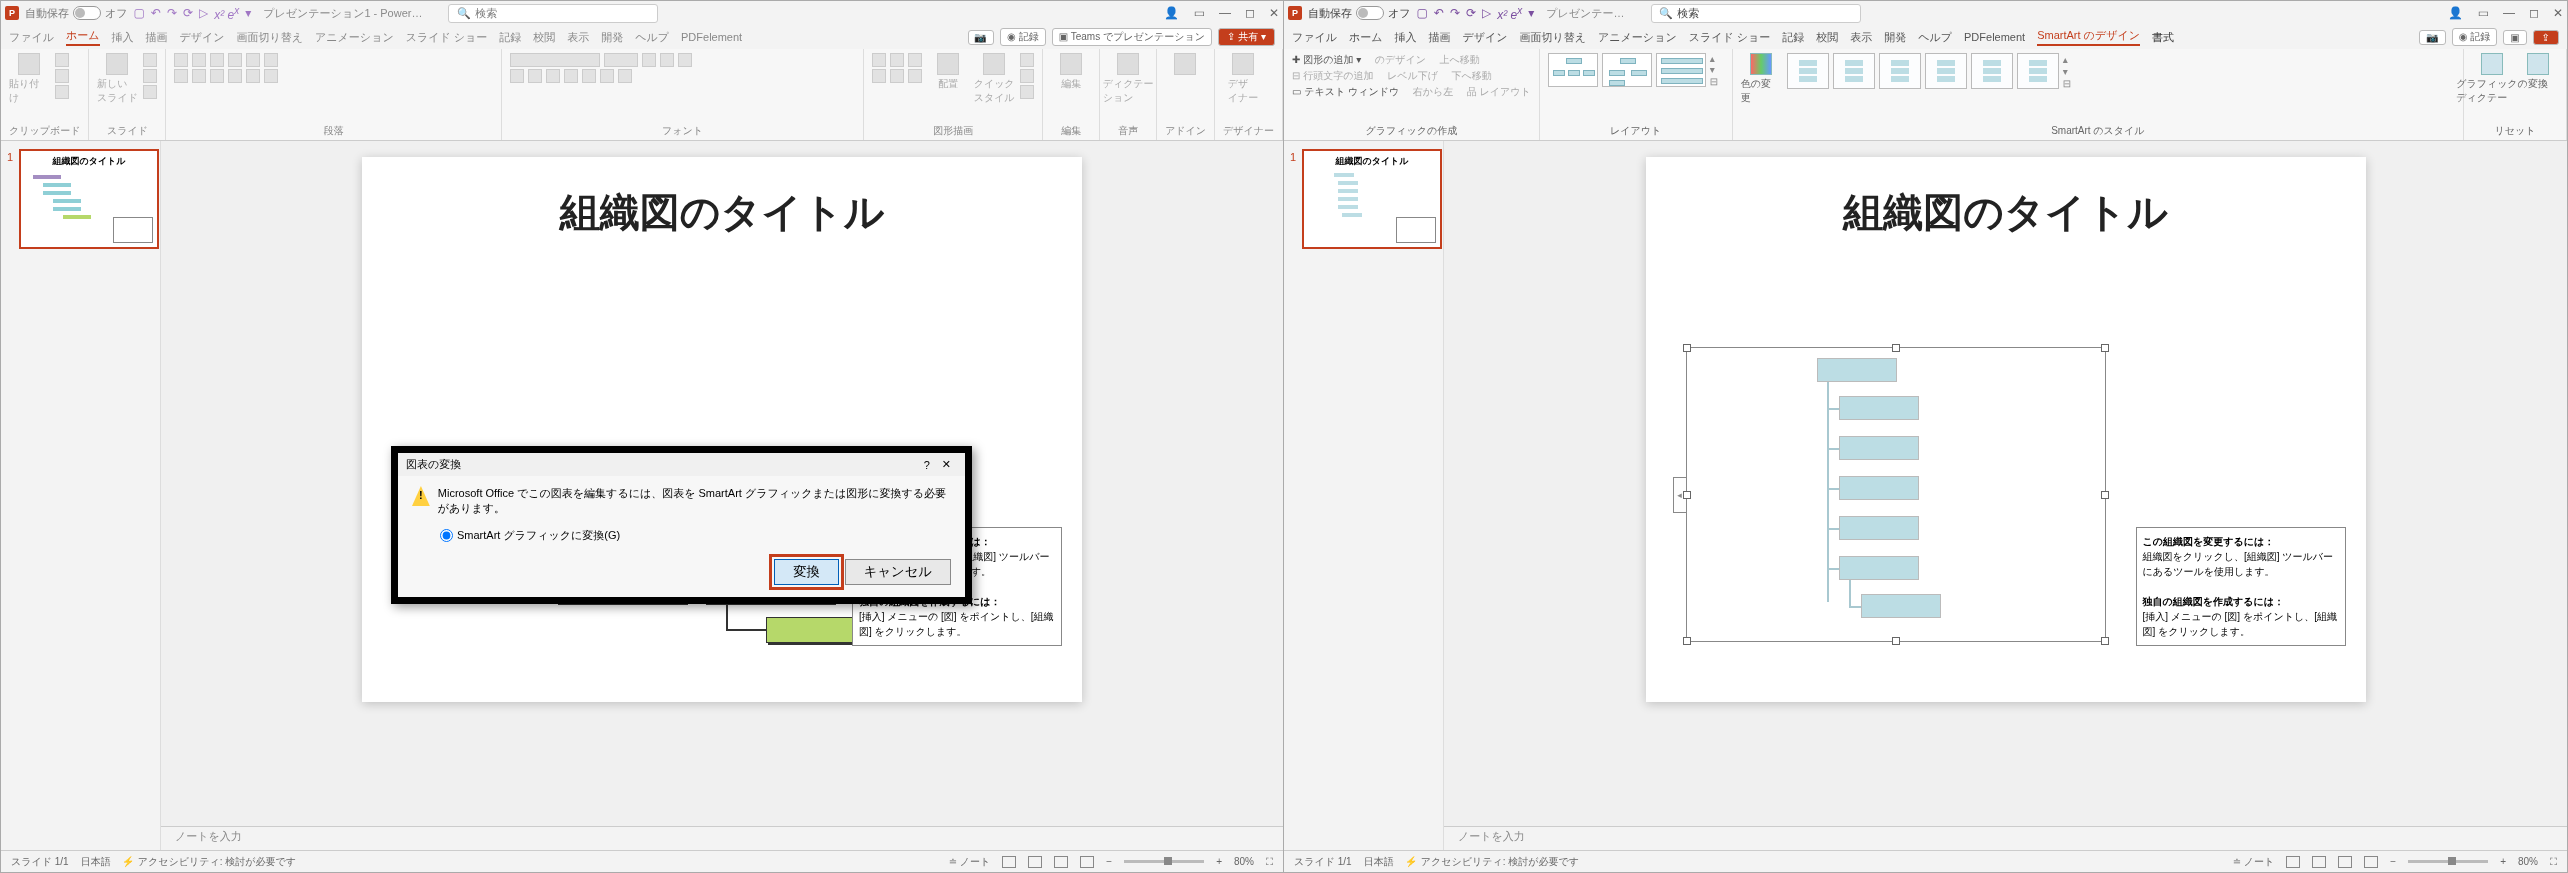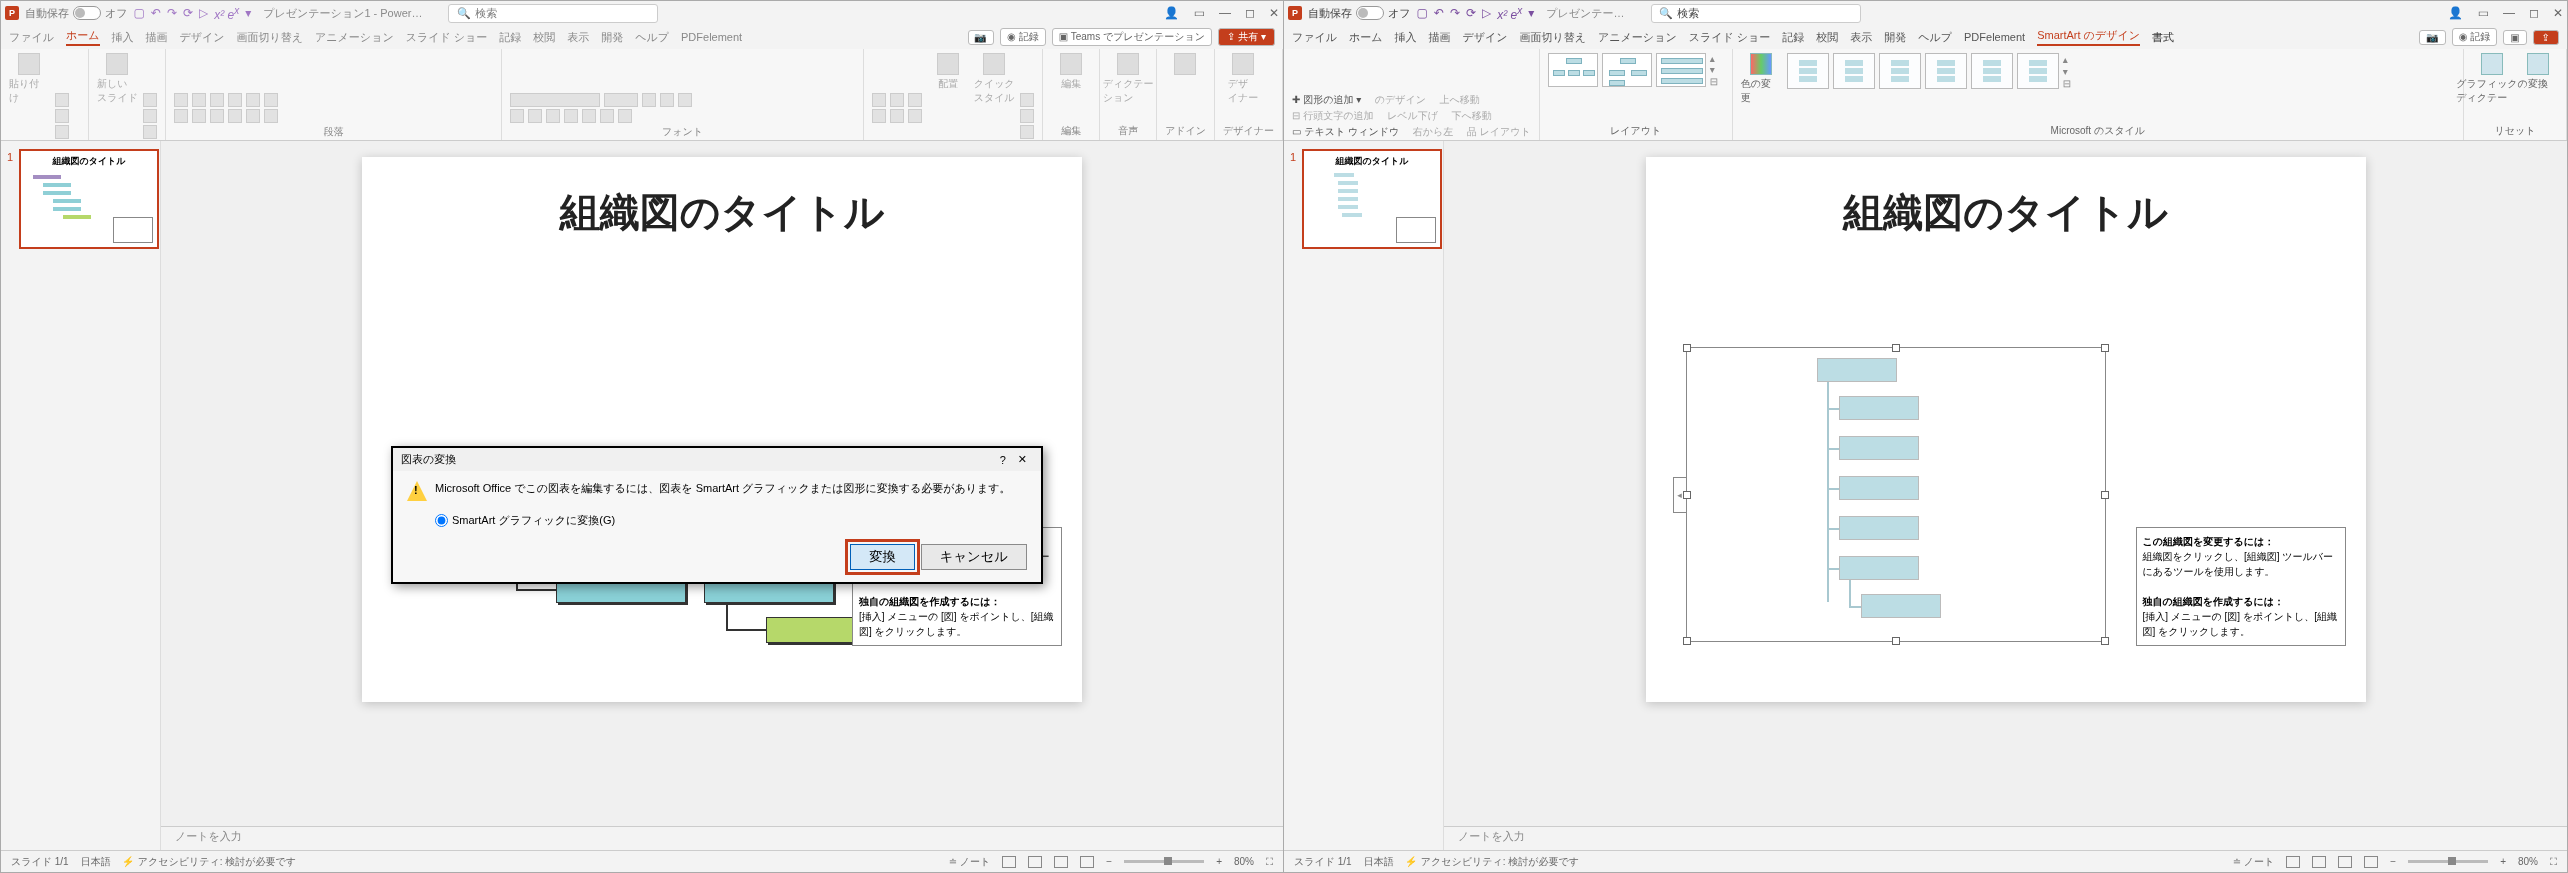--- a/index.html
+++ b/index.html
@@ -31,21 +31,21 @@
 .window.w2 .tabs { color: #555; }
 .window.w2 .tabs .format { font-weight: normal; color: #333; }
 
 
 .ribbon { height: 92px; border-bottom: 1px solid #ccc; display: flex; background: #f7f7f7; font-size: 10px; color: #aaa; }
 .ribbon .group { border-right: 1px solid #ddd; padding: 4px 8px 2px; display: flex; flex-direction: column; justify-content: space-between; }
 .ribbon .group .glabel { text-align: center; font-size: 10px; color: #888; margin-top: 2px; }
 .ribbon .btns { display: flex; gap: 6px; align-items: flex-start; flex: 1; }
 .ribbon .bigbtn { display: flex; flex-direction: column; align-items: center; justify-content: center; gap: 2px; width: 40px; }
 .ribbon .ico { width: 22px; height: 22px; background: #ddd; border: 1px solid #ccc; }
-.ribbon .rows { display: flex; flex-direction: column; gap: 2px; margin-top: 40px; }
+.ribbon .rows { display: flex; flex-direction: column; gap: 2px; }
 .ribbon .rows .row { display: flex; gap: 4px; }
 .ribbon .sm { width: 14px; height: 14px; background: #e2e2e2; border: 1px solid #ccc; }
 .window.w2 .ribbon { color: #666; }
 .window.w2 .ribbon .group .glabel { color: #666; }
 .window.w2 .ico { background: #cfe4ec; border-color: #8bb; }
 
 
 .layout-thumbs { display: flex; gap: 4px; }
 .layout-thumb { width: 50px; height: 34px; border: 1px solid #bbb; background: #fff; position: relative; }
 .layout-thumb .mini { position: absolute; background: #bcdde4; border: 1px solid #7fb3bf; }
@@ -79,21 +79,21 @@
 .sa-node { position: absolute; width: 80px; height: 24px; background: #bcdde4; border: 1px solid #bbb; }
 .sa-line { position: absolute; background: #a8c8d0; }
 
 
 .notes { height: 24px; border-top: 1px solid #ccc; background: #f3f3f3; padding: 2px 14px; font-size: 11px; color: #888; }
 .status { height: 22px; border-top: 1px solid #ccc; background: #f3f3f3; display: flex; align-items: center; padding: 0 10px; font-size: 10px; color: #666; gap: 12px; }
 .status .spacer { flex: 1; }
 .status .zoom-slider { width: 80px; height: 3px; background: #bbb; position: relative; }
 .status .zoom-slider::after { content: ""; position: absolute; width: 8px; height: 8px; background: #888; top: -3px; left: 50%; }
 .status .vbtn { width: 14px; height: 12px; border: 1px solid #888; }
-.dialog { position: absolute; top: 305px; left: 230px; width: 652px; background: #f7f7f7; border: 2px solid #000000; box-shadow: 3px 3px 10px rgba(0,0,0,0.4); font-size: 11px; }
+.dialog { position: absolute; top: 305px; left: 230px; width: 581px; background: #f7f7f7; border: 7px solid #000000; box-shadow: 3px 3px 10px rgba(0,0,0,0.4); font-size: 11px; }
 .dialog .dtitle { padding: 4px 8px; background: #f0f0f0; display: flex; align-items: center; }
 .dialog .dtitle .spacer { flex: 1; }
 .dialog .dtitle .dx { padding: 0 6px; cursor: pointer; }
 .dialog .dbody { padding: 10px 14px 12px; }
 .dialog .warn-row { display: flex; gap: 8px; align-items: flex-start; margin-bottom: 12px; }
 .dialog .warn-ico { width: 20px; height: 20px; background: #ffd040; clip-path: polygon(50% 0, 100% 100%, 0 100%); position: relative; }
 .dialog .warn-ico::after { content: "!"; position: absolute; left: 7px; top: 3px; font-weight: bold; }
 .dialog .opt { margin-left: 28px; margin-bottom: 10px; }
 .dialog .opt label { display: flex; gap: 4px; align-items: center; }
 .dialog .opt .desc { margin-left: 18px; color: #444; line-height: 1.5; }
@@ -516,21 +516,21 @@
               <div class="sb"></div>
               <div class="sb"></div>
             </div>
           <div style="width:14px;display:flex;flex-direction:column;justify-content:space-around;color:#888">
               <span>▴</span>
               <span>▾</span>
               <span>⊟</span>
             </div>
         </div>
       </div>
-      <div class="glabel">Microsoft のスタイル</div>
+      <div class="glabel">SmartArt のスタイル</div>
     </div>
     <div class="group">
       <div class="btns">
         <div class="bigbtn">
             <div class="ico"></div>
             <span style="white-space:pre">グラフィックの
 ディクテー</span>
           </div>
         <div class="bigbtn">
             <div class="ico"></div>

